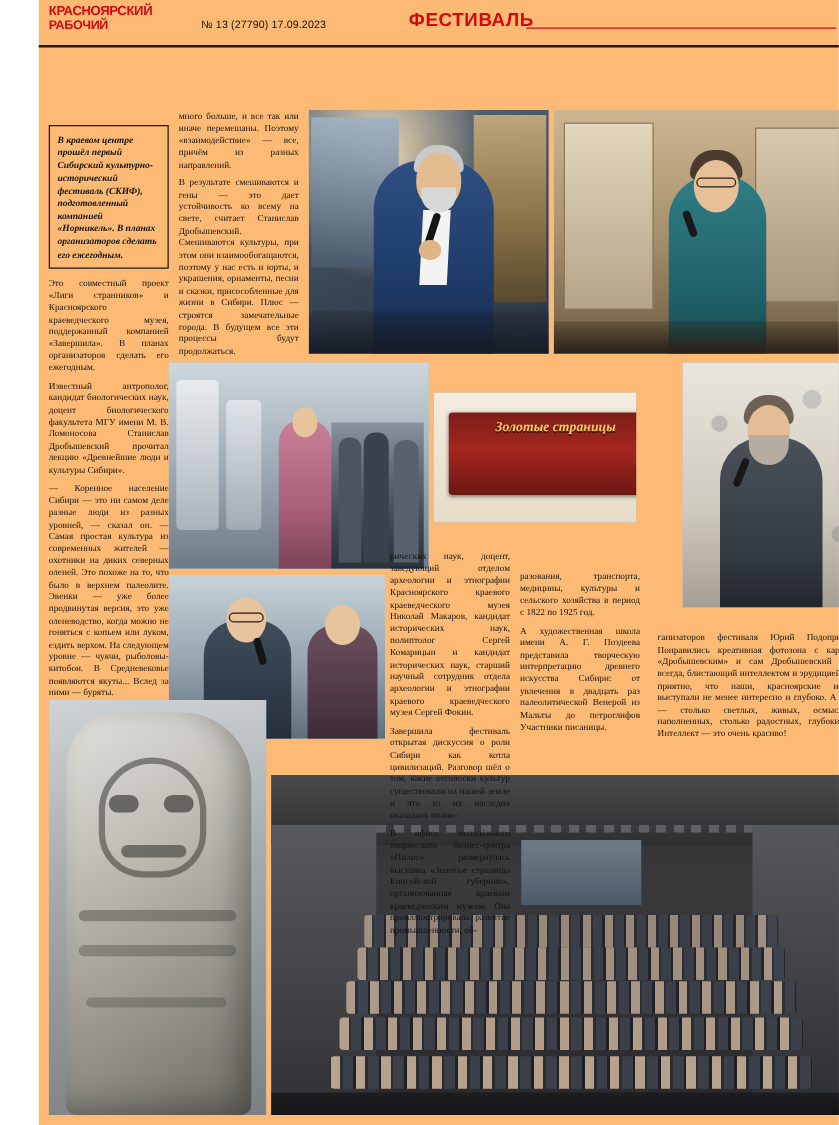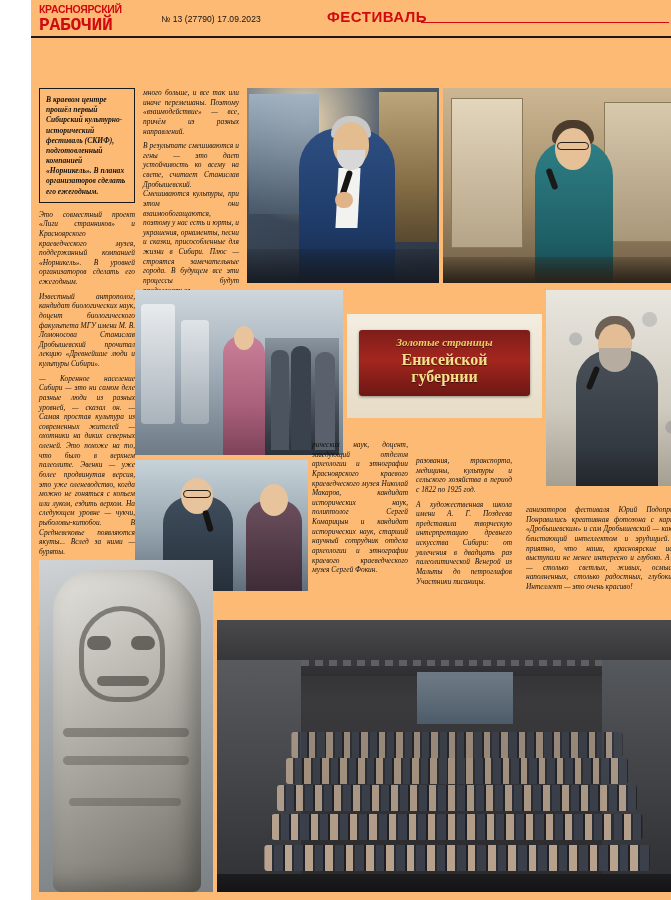--- a/index.html
+++ b/index.html
@@ -28,21 +28,21 @@
     width: 116px; height: 26px;
   }
   .logo-line1, .logo-line2 {
     font-family: "Liberation Sans", sans-serif;
     font-weight: bold;
     color: #d10a11;
     letter-spacing: -0.3px;
     line-height: 1;
   }
   .logo-line1 { font-size: 10.5px; }
-  .logo-line2 { font-size: 18px; margin-top: 1px; font-family: Liberation Mono, monospace; }
+  .logo-line2 { font-size: 10px; margin-top: 1px; }
   .issue-info {
     position: absolute; left: 130px; top: 14px;
     font-family: "Liberation Sans", sans-serif;
     font-size: 8.5px; color: #111;
     letter-spacing: 0.1px;
   }
   .section-title {
     position: absolute; left: 296px; top: 8px;
     font-family: "Liberation Sans", sans-serif;
     font-weight: bold; font-size: 15px;
@@ -73,37 +73,36 @@
 
   
   .col { position: absolute; }
   .col p {
     margin: 0 0 5px 0;
     font-size: 7.4px;
     line-height: 1.3;
     text-align: justify;
     color: #111;
     hyphens: auto;
-    font-style: italic;
   }
   .lead {
     border: 1px solid #1a1a1a;
     padding: 6px 6px 5px 6px;
     margin-bottom: 7px;
   }
   .lead p {
     font-style: italic;
     font-weight: bold;
     font-size: 7.6px;
     line-height: 1.34;
     margin: 0;
     text-align: left;
   }
 
-  #col1 { left: 8px; top: 88px; width: 96px; }
+  #col1 { left: 8px; top: 100px; width: 96px; }
   #col2 { left: 112px; top: 88px; width: 96px; }
   #col3 { left: 281px; top: 440px; width: 96px; }
   #col4 { left: 385px; top: 456px; width: 96px; }
   #col5 { left: 495px; top: 505px; width: 96px; }
 
   .credit {
     font-family: "Liberation Serif", serif;
     font-weight: bold; font-style: italic;
     font-size: 7.4px; line-height: 1.3;
     text-align: right; color: #111;
@@ -238,21 +237,21 @@
   }
   #p3 .group {
     position: absolute; right: 4px; top: 48px; width: 74px; height: 117px;
     background: linear-gradient(180deg, rgba(60,70,82,.35), rgba(30,36,44,.85));
   }
   #p3 .f1 { position:absolute; right: 54px; top: 60px; width: 18px; height: 100px; background:#4c5460; border-radius:8px 8px 0 0;}
   #p3 .f2 { position:absolute; right: 32px; top: 56px; width: 20px; height: 104px; background:#3a424d; border-radius:9px 9px 0 0;}
   #p3 .f3 { position:absolute; right: 8px; top: 62px; width: 20px; height: 98px; background:#5a616c; border-radius:9px 9px 0 0;}
 
   
-  #p4 { left: 316px; top: 314px; width: 195px; height: 104px; }
+  #p4 { left: 316px; top: 314px; width: 162px; height: 104px; }
   #p4 .bg {
     position: absolute; inset: 0;
     background: linear-gradient(180deg, #f3ede0 0%, #e6dcc7 100%);
   }
   #p4 .banner {
     position: absolute; left: 12px; top: 16px; width: 171px; height: 66px;
     background: linear-gradient(180deg, #7d1d18 0%, #a4261f 45%, #6d1713 100%);
     border-radius: 3px;
     box-shadow: 0 1px 3px rgba(0,0,0,.4);
   }
@@ -445,21 +444,21 @@
     <div class="section-title">ФЕСТИВАЛЬ</div>
     <div class="section-rule"></div>
     <div class="page-num">7</div>
   </div>
 
 
   <div class="col" id="col1">
     <div class="lead">
       <p>В краевом центре прошёл первый Сибирский культурно-исторический фестиваль (СКИФ), подготовленный компанией «Норникель». В планах организаторов сделать его ежегодным.</p>
     </div>
-    <p>Это совместный проект «Лиги странников» и Красноярского краеведческого музея, поддержанный компанией «Норникель». В уровней организаторов сделать его ежегодным.</p>
+    <p>Это совместный проект «Лиги странников» и Красноярского краеведческого музея, поддержанный компанией «Завершила». В планах организаторов сделать его ежегодным.</p>
     <p>Известный антрополог, кандидат биологических наук, доцент биологического факультета МГУ имени М. В. Ломоносова Станислав Дробышевский прочитал лекцию «Древнейшие люди и культуры Сибири».</p>
     <p>— Коренное население Сибири — это ни самом деле разные люди из разных уровней, — сказал он. — Самая простая культура из современных жителей — охотники на диких северных оленей. Это похоже на то, что было в верхнем палеолите. Эвенки — уже более продвинутая версия, это уже оленеводство, когда можно не гоняться с копьем или луком, ездить верхом. На следующем уровне — чукчи, рыболовы-китобои. В Средневековье появляются якуты... Вслед за ними — буряты.</p>
     <p>В Новое время пошла русская колонизация Сибири. Казаки всех предыдущих обогатили ясаком, с кем-то воевали, а кем-то и смешивались. Современное население — результат всех предыдущих волн. Когда мы говорим о коренных жителях Сибири, это, как правило, предпоследнее местное население. А уровней на-</p>
   </div>
 
   <div class="col" id="col2">
     <p>много больше, и все так или иначе перемешаны. Поэтому «взаимодействие» — все, причём из разных направлений.</p>
     <p>В результате смешиваются и гены — это дает устойчивость ко всему на свете, считает Станислав Дробышевский. Смешиваются культуры, при этом они взаимообогащаются, поэтому у нас есть и юрты, и украшения, орнаменты, песни и сказки, присособленные для жизни в Сибири. Плюс — строятся замечательные города. В будущем все эти процессы будут продолжаться.</p>
     <p>Участники фестиваля разделились на три секции, где с докладами выступили красноярские популяризаторы науки: кандидат исто-</p>
   </div>
@@ -499,22 +498,20 @@
     <div class="group"></div>
     <div class="f1"></div>
     <div class="f2"></div>
     <div class="f3"></div>
   </div>
 
   <div class="photo" id="p4">
     <div class="bg"></div>
     <div class="banner">
       <div class="bt1">Золотые страницы</div>
-      <div class="bt2" style="white-space: pre-line;">Енисейской
-губернии</div>
     </div>
   </div>
 
   <div class="photo" id="p5">
     <div class="bg"></div>
     <div class="pattern"></div>
     <div class="man"></div>
     <div class="hair"></div>
     <div class="head"></div>
     <div class="beard"></div>
@@ -556,20 +553,22 @@
       <div class="row r3"></div>
       <div class="row r4"></div>
       <div class="row r5"></div>
       <div class="row r6"></div>
     </div>
     <div class="floor"></div>
   </div>
 
   <div class="col" id="col3">
     <p>рических наук, доцент, заведующий отделом археологии и этнографии Красноярского краевого краеведческого музея Николай Макаров, кандидат исторических наук, полиптолог Сергей Комарицын и кандидат исторических наук, старший научный сотрудник отдела археологии и этнографии краевого краеведческого музея Сергей Фокин.</p>
+    <p>Завершила фестиваль открытая дискуссия о роли Сибири как котла цивилизаций. Разговор шёл о том, какие отголоски культур существовали на нашей земле и что из их наследия оказалось полно-</p>
+    <p>В офисе молодёжного творческого бизнес-центра «Пилот» развернулась выставка «Золотые страницы Енисейской губернии», организованная краевым краеведческим музеем. Она проиллюстрировала развитие промышленности, об-</p>
   </div>
 
   <div class="col" id="col4">
     <p>разования, транспорта, медицины, культуры и сельского хозяйства в период с 1822 по 1925 год.</p>
     <p>А художественная школа имени А. Г. Поздеева представила творческую интерпретацию древнего искусства Сибири: от увлечения в двадцать раз палеолитической Венерой из Мальты до петроглифов Участники писаницы.</p>
   </div>
 
   <div class="col" id="col5" style="width:170px;">
     <p>ганизаторов фестиваля Юрий Подопригора.— Понравились креативная фотозона с картонным «Дробышевским» и сам Дробышевский — как всегда, блистающий интеллектом и эрудицией. Очень приятно, что наши, красноярские историки выступали не менее интересно и глубоко. А главное — столько светлых, живых, осмысленных, наполненных, столько радостных, глубоких глаз! Интеллект — это очень красиво!</p>
   </div>

